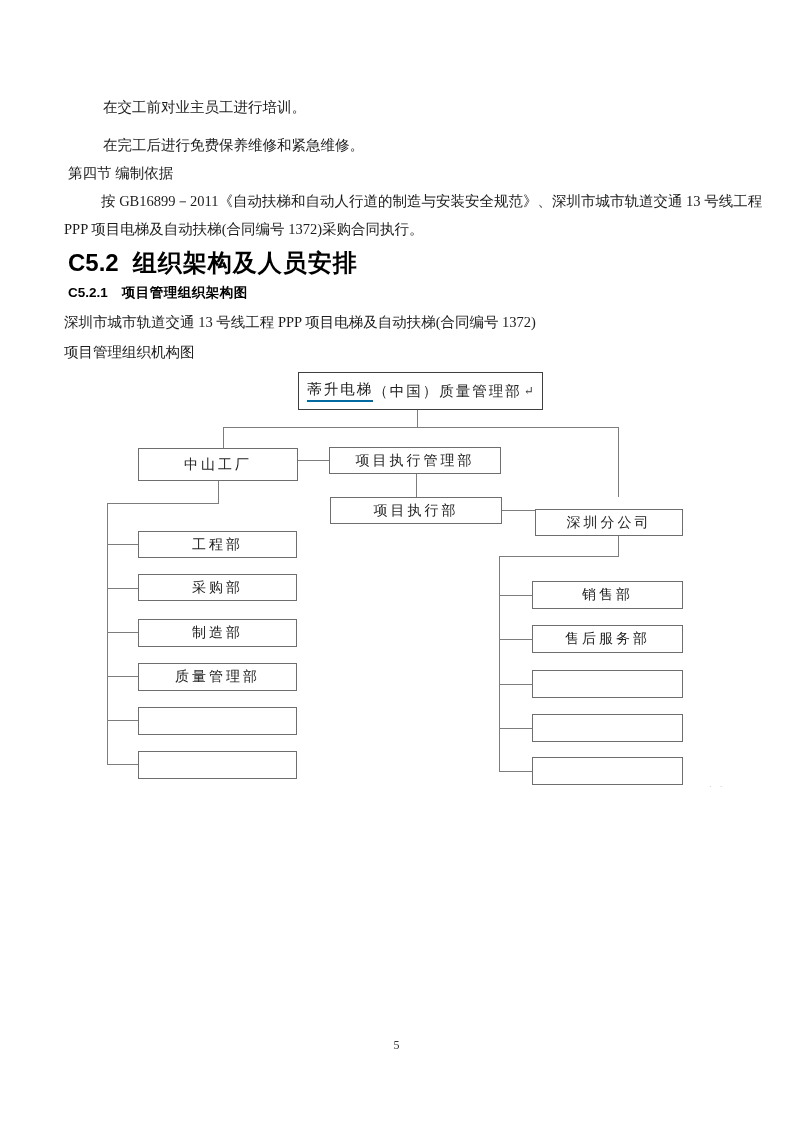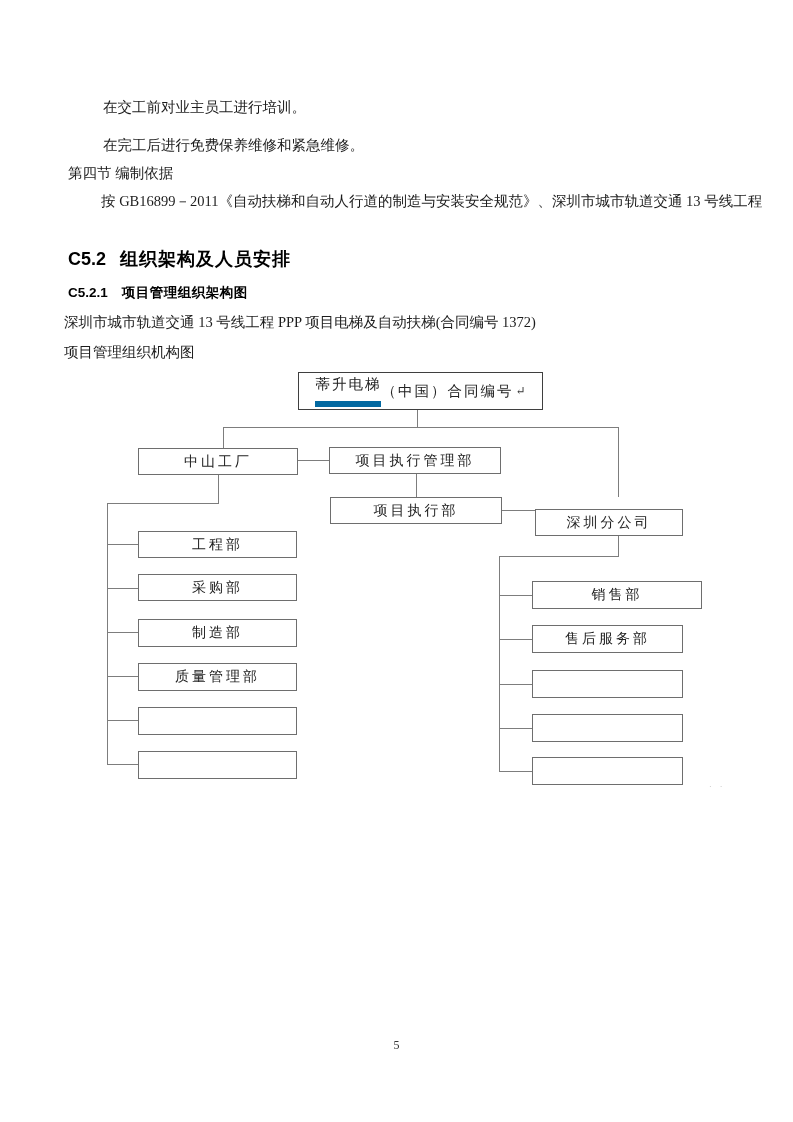--- a/index.html
+++ b/index.html
@@ -4,50 +4,51 @@
 <style>
   html,body { margin:0; padding:0; background:#e8e8e8; }
   .page {
     position:relative; width:793px; height:1122px; margin:0 auto;
     background:#ffffff; overflow:hidden;
     font-family:"Liberation Serif","DejaVu Serif",serif; color:#1a1a1a;
   }
   .t { position:absolute; font-size:14.5px; line-height:19px; white-space:nowrap; color:#1c1c1c; }
   .h1 {
     position:absolute; font-family:"Liberation Sans","DejaVu Sans",sans-serif;
-    font-weight:bold; font-size:18px; color:#000; white-space:nowrap; letter-spacing:1px;
+    font-weight:bold; font-size:24px; color:#000; white-space:nowrap; letter-spacing:1px;
   }
   .h2 {
     position:absolute; font-family:"Liberation Sans","DejaVu Sans",sans-serif;
     font-weight:bold; font-size:13.5px; color:#000; white-space:nowrap; letter-spacing:0.5px;
   }
   .h1 .num, .h2 .num { margin-right:14px; letter-spacing:0; }
   .obox {
     position:absolute; box-sizing:border-box; background:#fff;
     border:1px solid #6e6e6e;
     display:flex; align-items:center; justify-content:center;
     font-size:14px; letter-spacing:3px; color:#222; white-space:nowrap;
   }
   .obox.root { border-color:#3f3f3f; font-size:14.5px; letter-spacing:2px; }
   .hline { position:absolute; height:1px; background:#7d7d7d; }
   .vline { position:absolute; width:1px; background:#7d7d7d; }
-  .u-blue { border-bottom:6px solid #0369a1; padding-bottom:7px; }
+  .u-blue { border-bottom:2px solid #0369a1; padding-bottom:1px; }
   .ret { color:#3a3a3a; font-size:12px; margin-left:2px; letter-spacing:0; }
   .pageno { position:absolute; left:0; right:0; text-align:center; font-size:12px; color:#333; }
   .speck { position:absolute; color:#b5b5b5; font-size:8px; letter-spacing:3px; }
 </style>
 </head>
 <body>
 
 <div class="page">
 
   <div class="t" style="left:103px; top:98px;">在交工前对业主员工进行培训。</div>
   <div class="t" style="left:103px; top:136px;">在完工后进行免费保养维修和紧急维修。</div>
   <div class="t" style="left:68px;  top:164px;">第四节 编制依据</div>
   <div class="t" style="left:101px; top:192px;">按 GB16899－2011《自动扶梯和自动人行道的制造与安装安全规范》、深圳市城市轨道交通 13 号线工程</div>
+  <div class="t" style="left:64px;  top:220px;">PPP 项目电梯及自动扶梯(合同编号 1372)采购合同执行。</div>
 
   <div class="h1" style="left:68px; top:247px;">
     <span class="num">C5.2</span><span>组织架构及人员安排</span>
   </div>
   <div class="h2" style="left:68px; top:284px;">
     <span class="num">C5.2.1</span><span>项目管理组织架构图</span>
   </div>
 
   <div class="t" style="left:64px; top:313px;">深圳市城市轨道交通 13 号线工程 PPP 项目电梯及自动扶梯(合同编号 1372)</div>
   <div class="t" style="left:64px; top:343px;">项目管理组织机构图</div>
@@ -76,37 +77,37 @@
     <div class="hline" style="left:499px; top:556px; width:120px;"></div>
     <div class="vline" style="left:499px; top:556px; height:216px;"></div>
     <div class="hline" style="left:499px; top:595px; width:33px;"></div>
     <div class="hline" style="left:499px; top:639px; width:33px;"></div>
     <div class="hline" style="left:499px; top:684px; width:33px;"></div>
     <div class="hline" style="left:499px; top:728px; width:33px;"></div>
     <div class="hline" style="left:499px; top:771px; width:33px;"></div>
 
     <div class="obox root" style="left:298px; top:372px; width:245px; height:38px;">
       <span class="u-blue">蒂升电梯</span>
-        <span>（中国）合同编号</span>
+        <span>（中国）质量管理部</span>
         <span class="ret">↵</span>
     </div>
 
-    <div class="obox" style="left:138px; top:448px; width:160px; height:27px;">中山工厂</div>
+    <div class="obox" style="left:138px; top:448px; width:160px; height:33px;">中山工厂</div>
     <div class="obox" style="left:329px; top:447px; width:172px; height:27px;">项目执行管理部</div>
     <div class="obox" style="left:330px; top:497px; width:172px; height:27px;">项目执行部</div>
     <div class="obox" style="left:535px; top:497px; width:148px; height:27px;margin-top:12px;">深圳分公司</div>
 
     <div class="obox" style="left:138px; top:531px; width:159px; height:27px;">工程部</div>
     <div class="obox" style="left:138px; top:574px; width:159px; height:27px;">采购部</div>
     <div class="obox" style="left:138px; top:619px; width:159px; height:28px;">制造部</div>
     <div class="obox" style="left:138px; top:663px; width:159px; height:28px;">质量管理部</div>
     <div class="obox" style="left:138px; top:707px; width:159px; height:28px;"></div>
     <div class="obox" style="left:138px; top:751px; width:159px; height:28px;"></div>
 
-    <div class="obox" style="left:532px; top:581px; width:170px; height:28px;font-family:Liberation Serif, serif;">销售部</div>
+    <div class="obox" style="left:532px; top:581px; width:151px; height:28px;font-family:Liberation Serif, serif;">销售部</div>
     <div class="obox" style="left:532px; top:625px; width:151px; height:28px;text-align:right;">售后服务部</div>
     <div class="obox" style="left:532px; top:670px; width:151px; height:28px;"></div>
     <div class="obox" style="left:532px; top:714px; width:151px; height:28px;"></div>
     <div class="obox" style="left:532px; top:757px; width:151px; height:28px;"></div>
 
     <div class="speck" style="left:709px; top:782px;">· ·</div>
   </div>
 
   <div class="pageno" style="top:1038px;">5</div>
 

